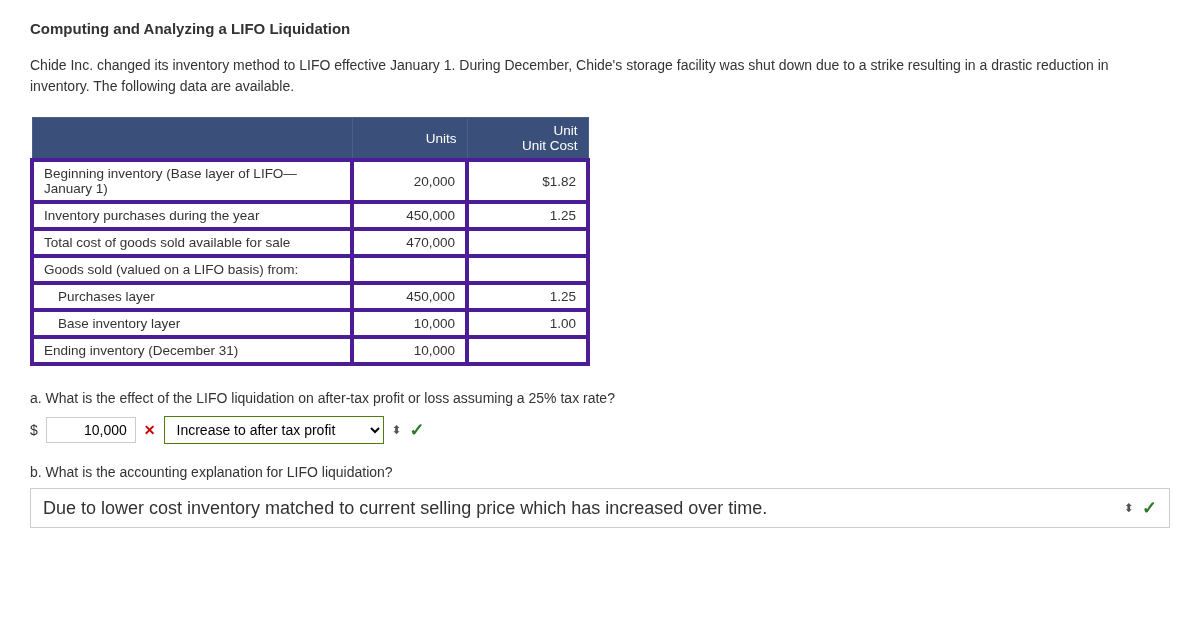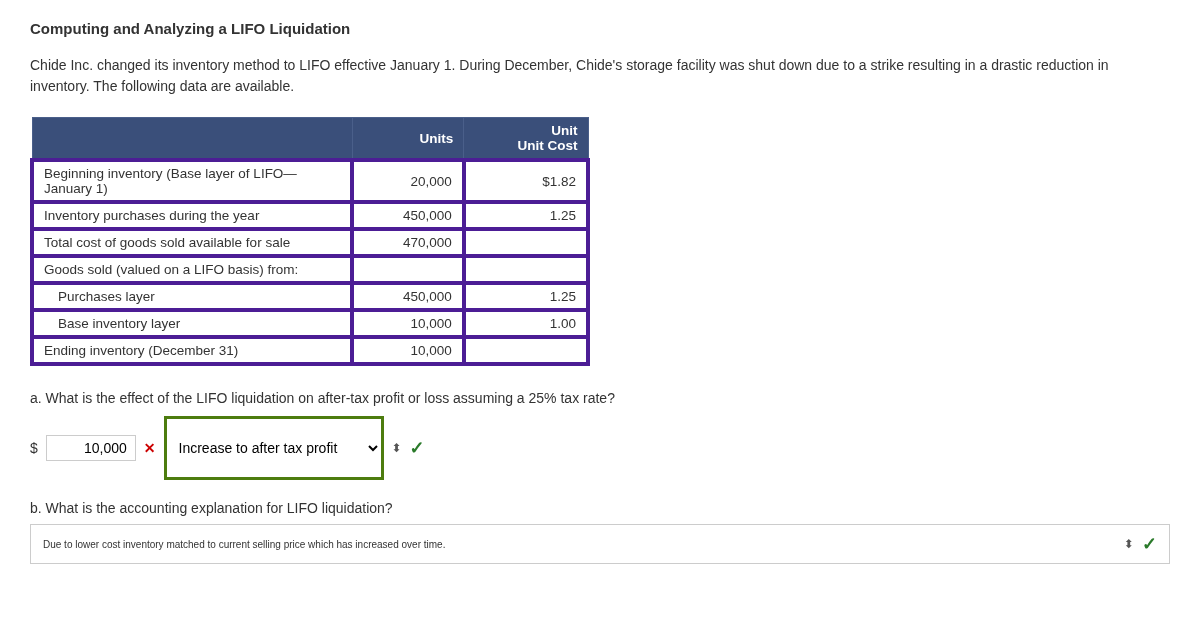--- a/index.html
+++ b/index.html
@@ -29,21 +29,21 @@
       border-collapse: collapse;
       width: 560px;
       margin-bottom: 24px;
       font-size: 13.5px;
     }
     .data-table thead tr th {
       background-color: #3a4f7a;
       color: #fff;
       text-align: right;
       padding: 5px 10px;
-      font-weight: bold;
+      font-weight: normal;
       border: 1px solid #4a5f8a;
     }
     .data-table thead tr th.label-col {
       text-align: left;
       width: 320px;
     }
     .data-table tbody tr td {
       border: 4px solid #4c1d95;
       padding: 4px 10px;
       background: #fff;
@@ -79,22 +79,22 @@
       width: 90px;
       font-size: 14px;
       text-align: right;
     }
     .x-icon {
       color: #cc0000;
       font-weight: bold;
       font-size: 14px;
     }
     .dropdown-select {
-      border: 3px solid #4d7c0f;
-      padding: 20px 8px;
+      border: 1px solid #4d7c0f;
+      padding: 4px 8px;
       font-size: 14px;
       background: #fff;
       cursor: pointer;
       appearance: auto;
       min-width: 220px;
     }
     .check-icon {
       color: #2a7a2a;
       font-size: 18px;
       font-weight: bold;
@@ -108,21 +108,21 @@
     }
     .section-b-answer {
       display: flex;
       align-items: center;
       gap: 8px;
       border: 1px solid #ccc;
       padding: 8px 12px;
       background: #fff;
     }
     .section-b-answer .answer-text {
-      font-size: 10px;
+      font-size: 18px;
       flex: 1;
     }
   </style>
 </head>
 <body>
 
 <div class="page-title">Computing and Analyzing a LIFO Liquidation</div>
 
 <div class="intro-text">Chide Inc. changed its inventory method to LIFO effective January 1. During December, Chide's storage facility was shut down due to a strike resulting in a drastic reduction in inventory. The following data are available.</div>
 

